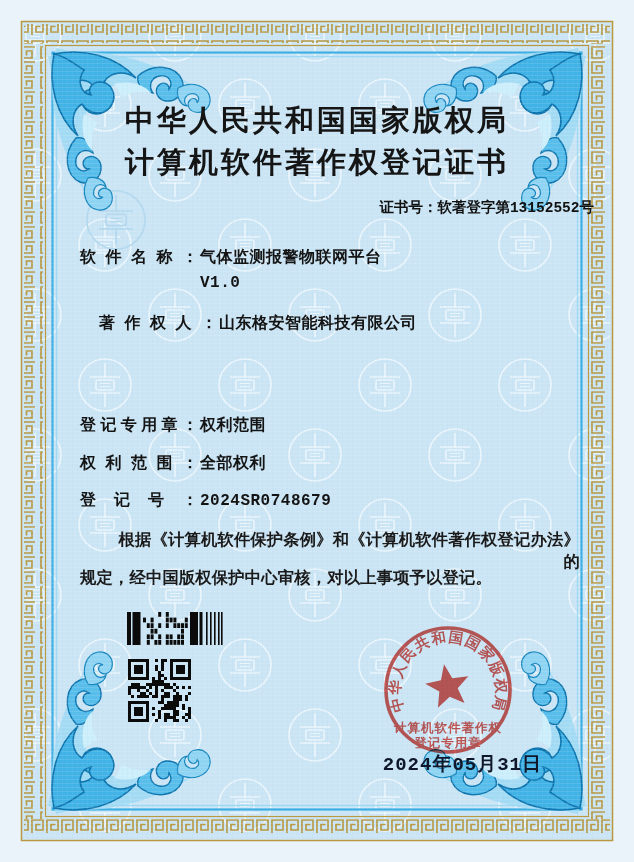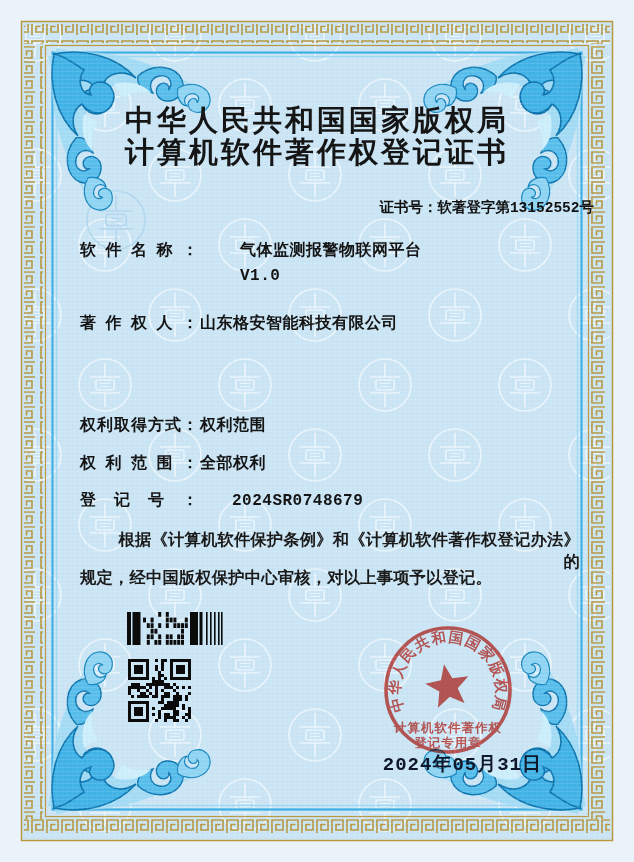--- a/index.html
+++ b/index.html
@@ -7,30 +7,30 @@
         background:#eaf3f9;font-family:Liberation Mono, monospace;color:#141414;}
   .abs{position:absolute;}
   svg{display:block;}
   .texture{position:absolute;left:22px;top:22px;width:590px;height:818px;pointer-events:none;
     background:
       repeating-linear-gradient(0deg, rgba(255,255,255,.10) 0 1px, rgba(255,255,255,0) 1px 4px),
       repeating-linear-gradient(90deg, rgba(150,200,232,.10) 0 1px, rgba(150,200,232,0) 1px 5px);}
   .title{position:absolute;left:0;width:634px;text-align:center;font-weight:800;
          color:#151515;font-size:29px;letter-spacing:3px;}
   #title1{top:101px;}
-  #title2{top:133px;}
+  #title2{top:143px;}
   .certno{position:absolute;top:198px;left:0;width:594px;text-align:right;
           font-size:14.5px;font-weight:700;color:#111;}
   .certno .val{}
   .frow{position:absolute;left:80px;display:flex;align-items:flex-start;
         font-size:16px;font-weight:700;color:#141414;line-height:1.25;}
   .flabel{width:118px;margin-right:2px;text-align:justify;text-align-last:justify;flex:0 0 auto;}
   .fvalue{letter-spacing:.5px;}
   .fvalue .l2{margin-top:5px;}
-  #frow0{top:241px;gap:40px;} #frow1{top:314px;} #frow2{top:416px;} #frow3{top:454px;} #frow4{top:491px;gap:32px;}
+  #frow0{top:248px;} #frow1{top:314px;margin-left:19px;} #frow2{top:416px;} #frow3{top:454px;} #frow4{top:491px;}
   .statement{position:absolute;left:80px;width:500px;font-size:16.3px;font-weight:600;
              color:#1a1a1a;letter-spacing:.2px;}
   #stmt1{top:529px;text-indent:33px;text-align:right;}
   #stmt2{top:567px;}
   .barcode{left:127px;top:612px;}
   .qrcode{left:127px;top:658px;}
   .seal{left:363px;top:605px;mix-blend-mode:multiply;opacity:.93;}
   .date{position:absolute;left:358px;top:751px;width:184px;text-align:right;
         font-size:19px;font-weight:800;color:#0f172a;letter-spacing:1px;}
 </style>
@@ -112,21 +112,21 @@
     <span class="fvalue">
       <div>气体监测报警物联网平台</div>
       <div class="l2">V1.0</div>
     </span>
   </div>
   <div class="frow" id="frow1">
     <span class="flabel">著作权人：</span>
     <span class="fvalue">山东格安智能科技有限公司</span>
   </div>
   <div class="frow" id="frow2">
-    <span class="flabel">权利取得方式：</span>
+    <span class="flabel">登记专用章：</span>
     <span class="fvalue">权利范围</span>
   </div>
   <div class="frow" id="frow3">
     <span class="flabel">权利范围：</span>
     <span class="fvalue">全部权利</span>
   </div>
   <div class="frow" id="frow4">
     <span class="flabel">登记号：</span>
     <span class="fvalue">2024SR0748679</span>
   </div>

